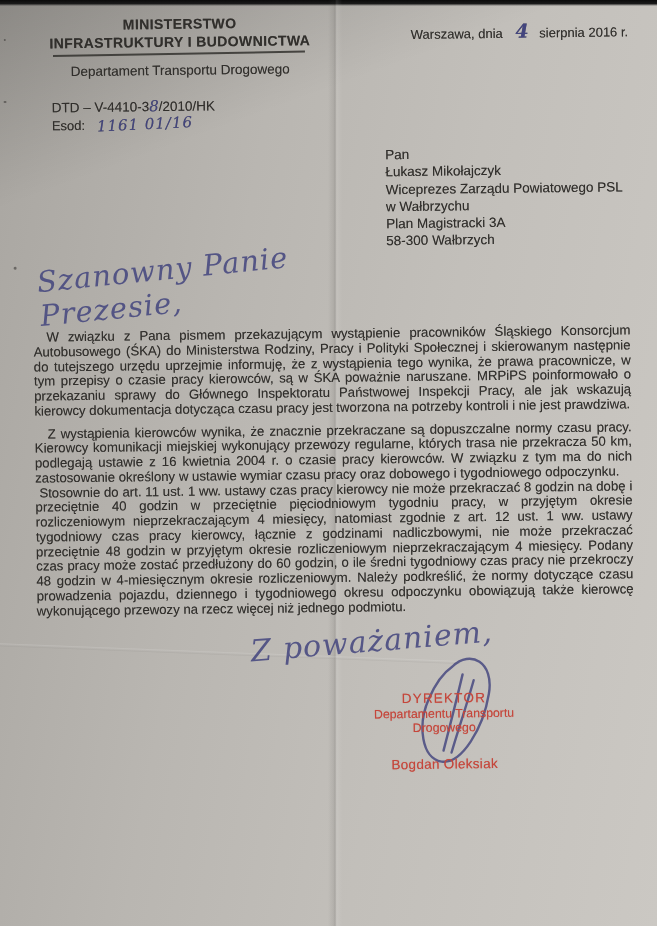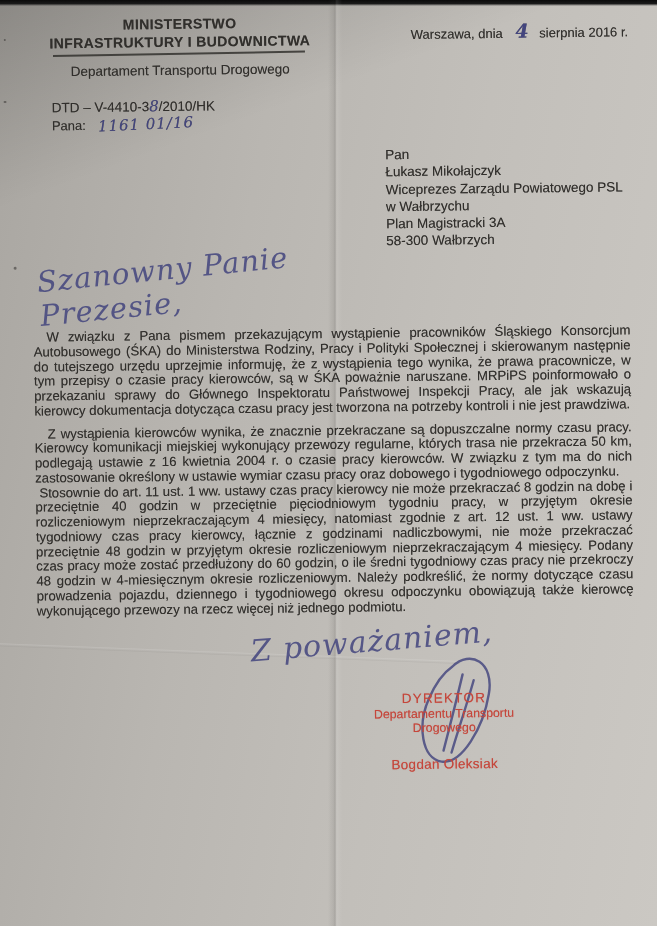--- a/index.html
+++ b/index.html
@@ -119,21 +119,21 @@
     <div class="dateline typed">
       <span>Warszawa, dnia</span>
       <span class="handwriting hand-digit" style="margin:0 7px 0 9px;">4</span>
       <span>sierpnia 2016 r.</span>
     </div>
 
     <div class="reference typed">
       <span>DTD – V-4410-3</span><span class="handwriting ref-digit">8</span><span>/2010/HK</span>
     </div>
     <div class="esod-line typed">
-      <span>Pana:</span>
+      <span>Esod:</span>
       <span class="handwriting esod-number">1161 01/16</span>
     </div>
 
     <div class="recipient typed">
       <div>Pan</div>
       <div>Łukasz Mikołajczyk</div>
       <div>Wiceprezes Zarządu Powiatowego PSL</div>
       <div>w Wałbrzychu</div>
       <div>Plan Magistracki 3A</div>
       <div>58-300 Wałbrzych</div>

